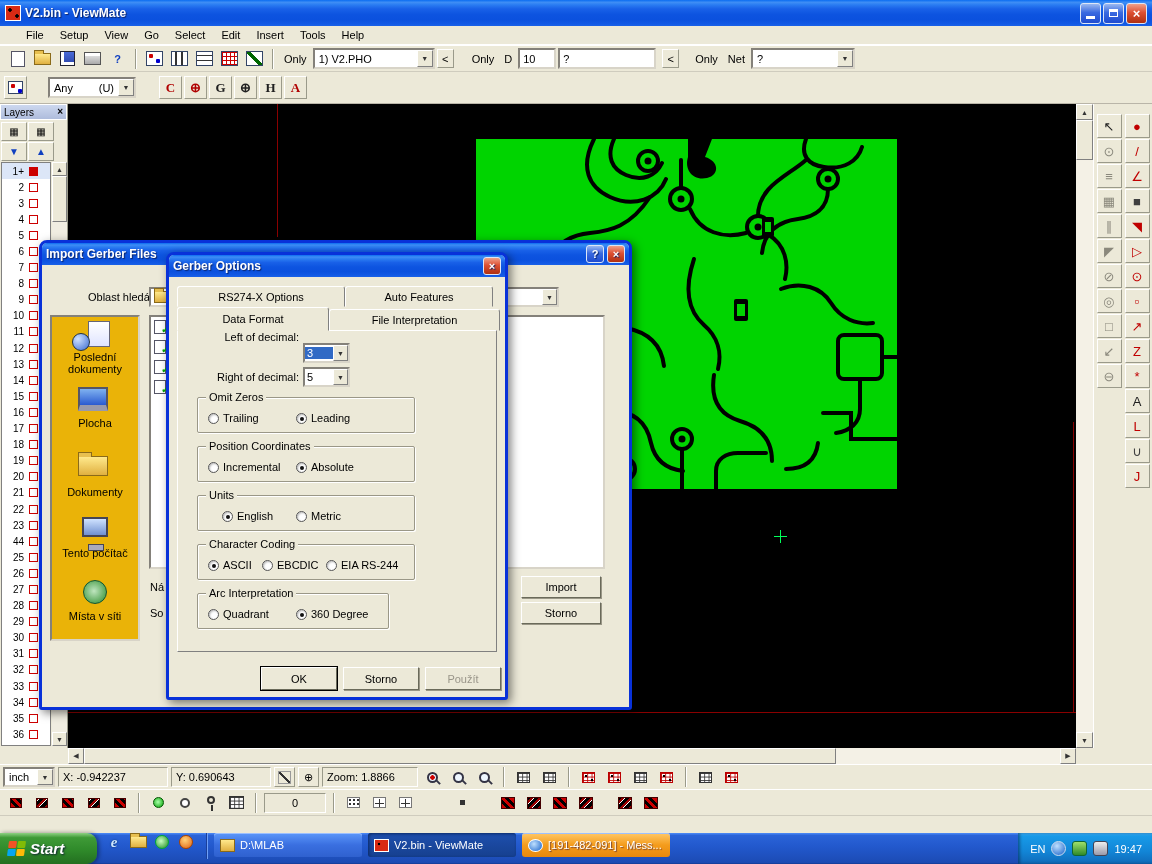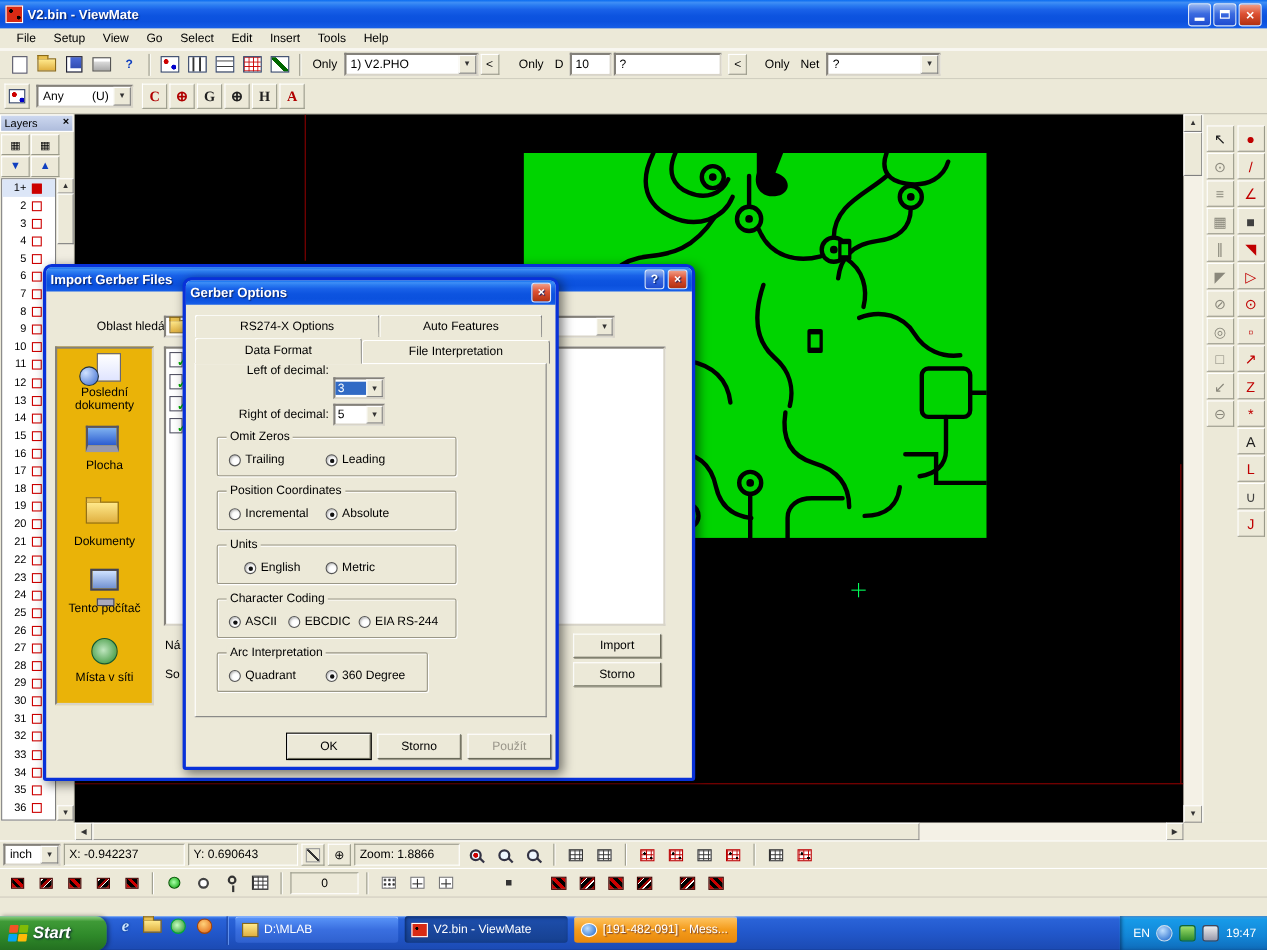--- a/index.html
+++ b/index.html
@@ -11,26 +11,26 @@
  background:linear-gradient(180deg,#0a6cf1 0%,#3f8ef5 9%,#2b7df2 18%,#1961e8 34%,#0d54e0 55%,#0b51de 75%,#1158e4 90%,#1961e8 100%)}
 .appicon{width:16px;height:16px;margin-right:4px;border:1px solid #fff;
  background:radial-gradient(circle at 4px 4px,#000 1.5px,transparent 2px),radial-gradient(circle at 11px 10px,#000 1.5px,transparent 2px),#d82a14}
 .ttext{color:#fff;font-weight:bold;font-size:12px;text-shadow:1px 1px 1px #0a246a;flex:1}
 .wbtn{width:21px;height:21px;margin-left:2px;border:1px solid #dce6f7;border-radius:3px;display:flex;align-items:center;justify-content:center;color:#fff;font-weight:bold;font-size:13px;
  background:linear-gradient(180deg,#9ab8f0,#3a6ae0 45%,#1e4bd0)}
 .wbtn.close{background:linear-gradient(180deg,#f0a089,#dd5033 45%,#b03010)}
 .wbtn .minbar{width:9px;height:3px;background:#fff;margin-top:9px}
 .wbtn .rest{width:9px;height:8px;border:1px solid #fff;border-top:3px solid #fff}
 
-.menubar{left:0;top:26px;width:1152px;height:19px;background:#ECE9D8;display:flex;align-items:center;padding-left:7px;border-bottom:1px solid #fff}
+.menubar{left:0;top:26px;width:1152px;height:19px;background:#ECE9D8;display:flex;align-items:center;padding-left:18px;border-bottom:1px solid #fff}
 .mitem{padding:0 8px;line-height:18px}
 
 .tbrow{background:#ECE9D8;display:flex;align-items:center}
 .tb1{left:0;top:45px;width:1152px;height:27px;border-top:1px solid #fff;border-bottom:1px solid #cfccbe;padding-left:6px;gap:2px}
-.tb2{left:0;top:72px;width:1152px;height:32px;border-bottom:1px solid #b9b5a8;padding-left:4px;gap:2px}
+.tb2{left:0;top:72px;width:1152px;height:32px;border-bottom:1px solid #b9b5a8;padding-left:4px;gap:17px}
 .tbtn{width:23px;height:23px;display:flex;align-items:center;justify-content:center;flex:none}
 .tbtn.raised{border:1px solid;border-color:#fff #9a9a8a #9a9a8a #fff;background:#ECE9D8}
 .sep{width:0;height:20px;border-left:1px solid #9a9a8a;border-right:1px solid #fff;margin:0 4px;flex:none}
 .letter{font-weight:bold;font-size:13px;font-family:"Liberation Serif",serif}
 
 .field,.combo{background:#fff;border:2px inset #d8d4c8;height:21px;display:flex;align-items:center;flex:none}
 .field input{border:none;outline:none;width:100%;height:100%;font-size:11px;padding:0 3px;font-family:"Liberation Sans",sans-serif}
 .combo .val{flex:1;padding:0 4px;white-space:nowrap;overflow:hidden}
 .combo .drop{width:16px;height:100%;background:#ECE9D8;border:1px solid;border-color:#fff #808080 #808080 #fff;display:flex;align-items:center;justify-content:center;font-size:7px;color:#333;flex:none}
 .lbl{padding:0 4px;flex:none}
@@ -394,21 +394,21 @@
           <span class="lnum">22</span>
           <span class="lsq"></span>
         </div>
 
         <div class="lrow">
           <span class="lnum">23</span>
           <span class="lsq"></span>
         </div>
 
         <div class="lrow">
-          <span class="lnum">24</span>
+          <span class="lnum">44</span>
           <span class="lsq"></span>
         </div>
 
         <div class="lrow">
           <span class="lnum">25</span>
           <span class="lsq"></span>
         </div>
 
         <div class="lrow">
           <span class="lnum">26</span>

